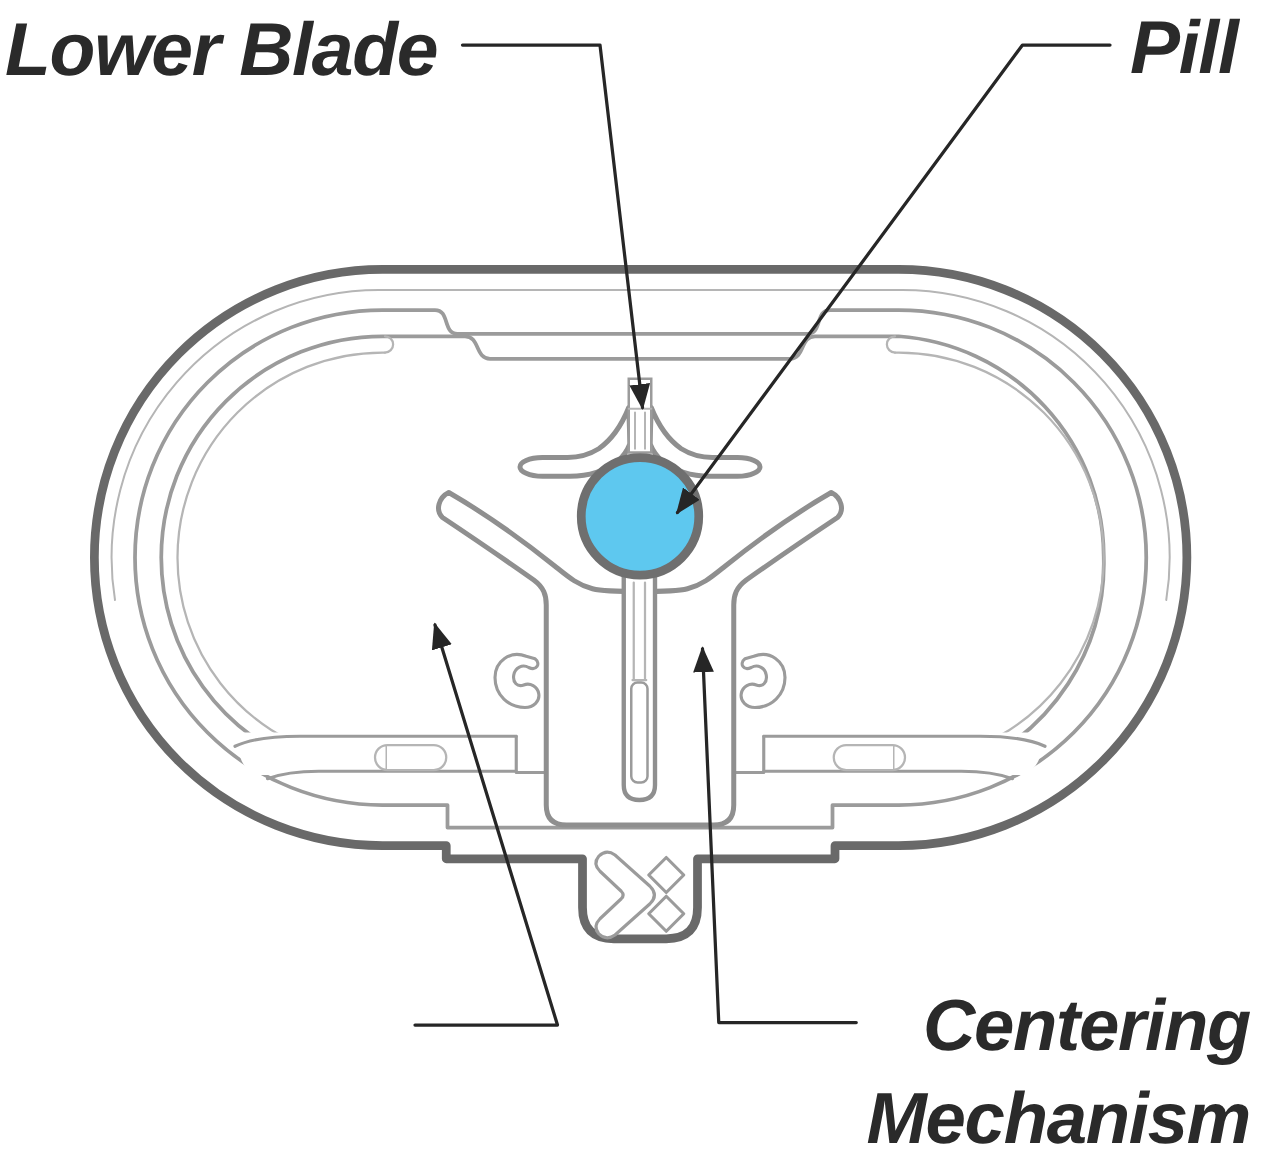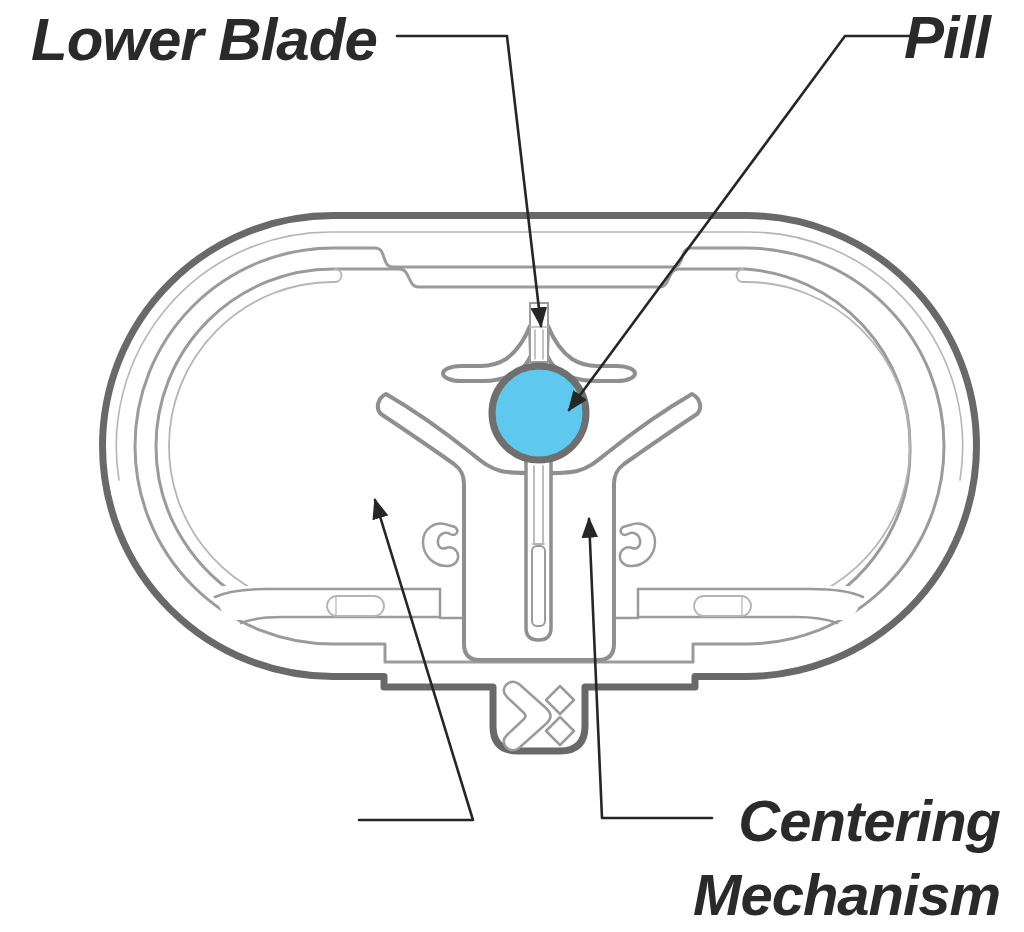--- a/index.html
+++ b/index.html
@@ -3,21 +3,21 @@
 <meta charset="utf-8">
 <style>
   :root{
     --background:#ffffff; --pill-fill:#5ec8ef; --pill-stroke:#6f6f6f;
     --outline-dark:#696969; --outline-medium:#8f8f8f; --outline-light:#9b9b9b;
     --detail-light:#b5b5b5; --label-text:#2a2a2a; --leader-line:#262626;
   }
   html,body{margin:0;padding:0;}
   body{width:1024px;height:932px;background:var(--background);position:relative;overflow:hidden;
        font-family:"Liberation Sans", sans-serif;}
-  .stage{position:absolute;inset:0;margin-left:27px;}
+  .stage{position:absolute;inset:0;}
   svg{position:absolute;left:0;top:0;}
   .diagram-label{position:absolute;font-style:italic;font-weight:600;letter-spacing:-1px;
        font-size:60px;line-height:1.28;color:var(--label-text);white-space:pre-line;}
   .lbl-lower-blade{left:4px;top:2px;}
   .lbl-pill{right:34px;top:0px;text-align:right;}
   .lbl-centering-platform{left:20px;top:780px;font-size:58px;width:330px;}
   .lbl-centering-mechanism{right:24px;top:784px;font-size:58px;width:360px;text-align:right;}
   
   .sD{stroke:var(--outline-dark);}  .sM{stroke:var(--outline-medium);}
   .sL{stroke:var(--outline-light);} .sT{stroke:var(--detail-light);}

